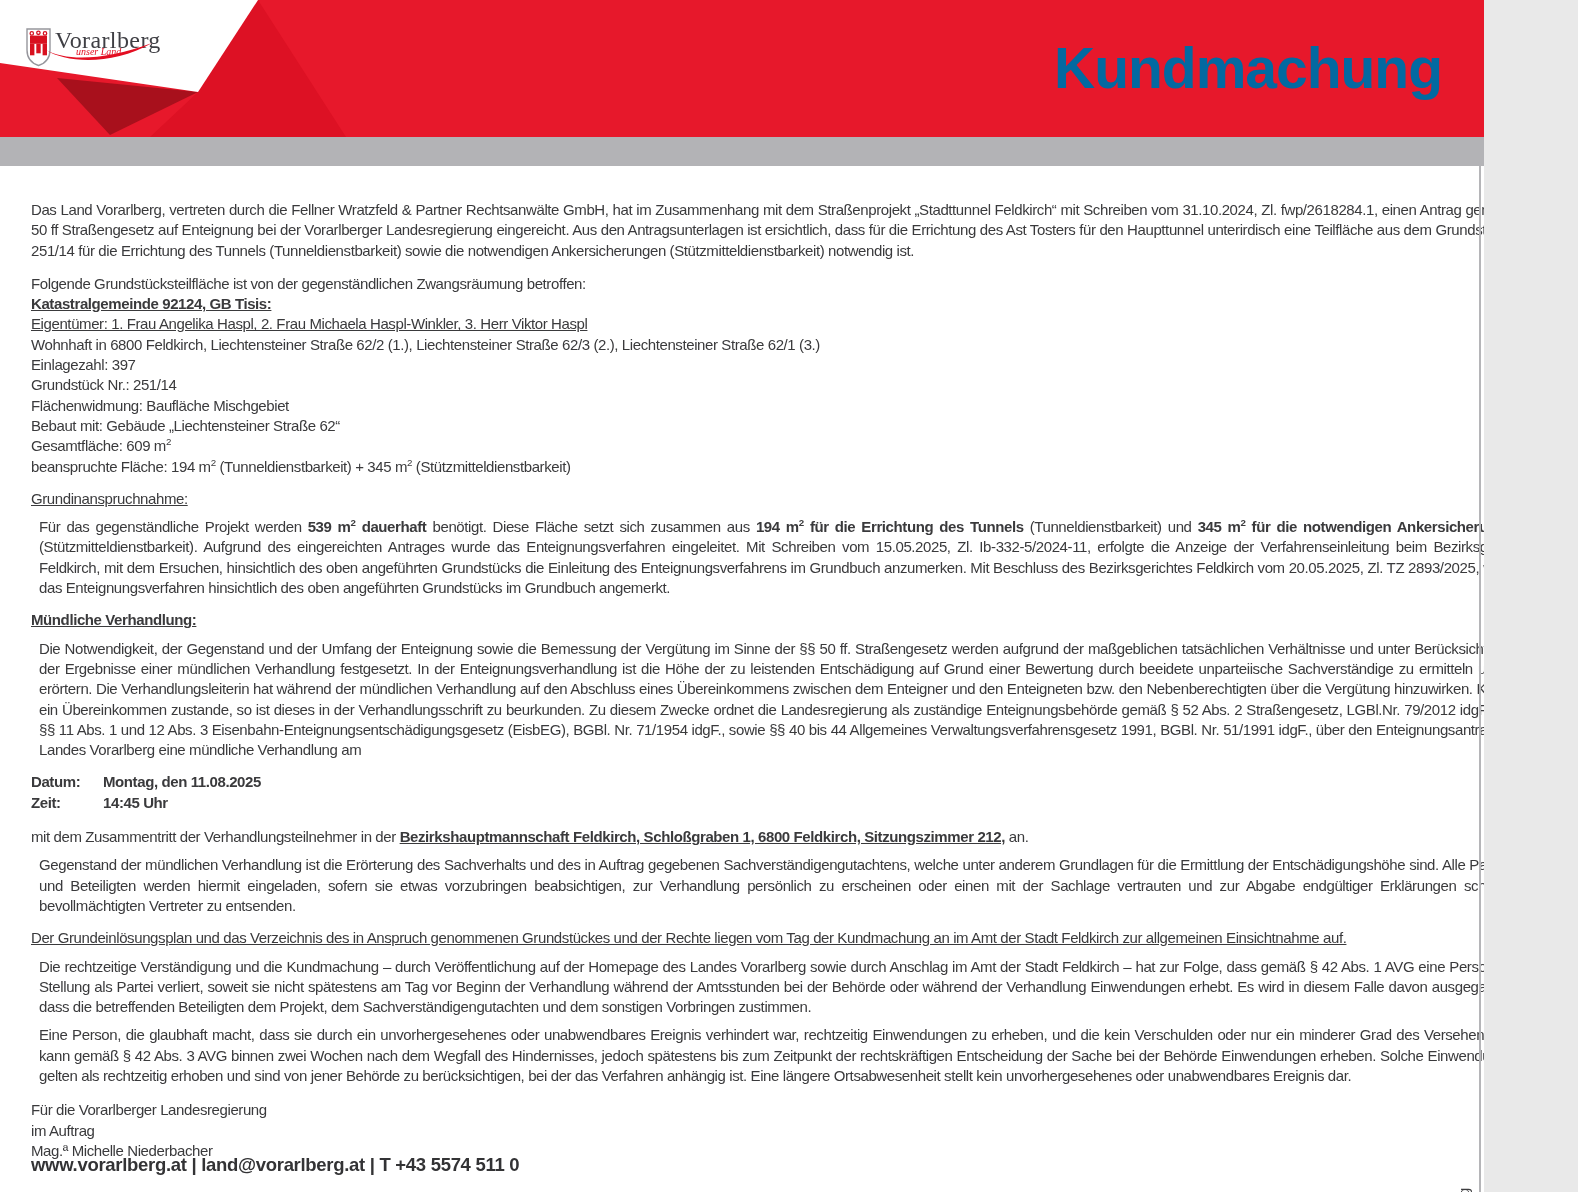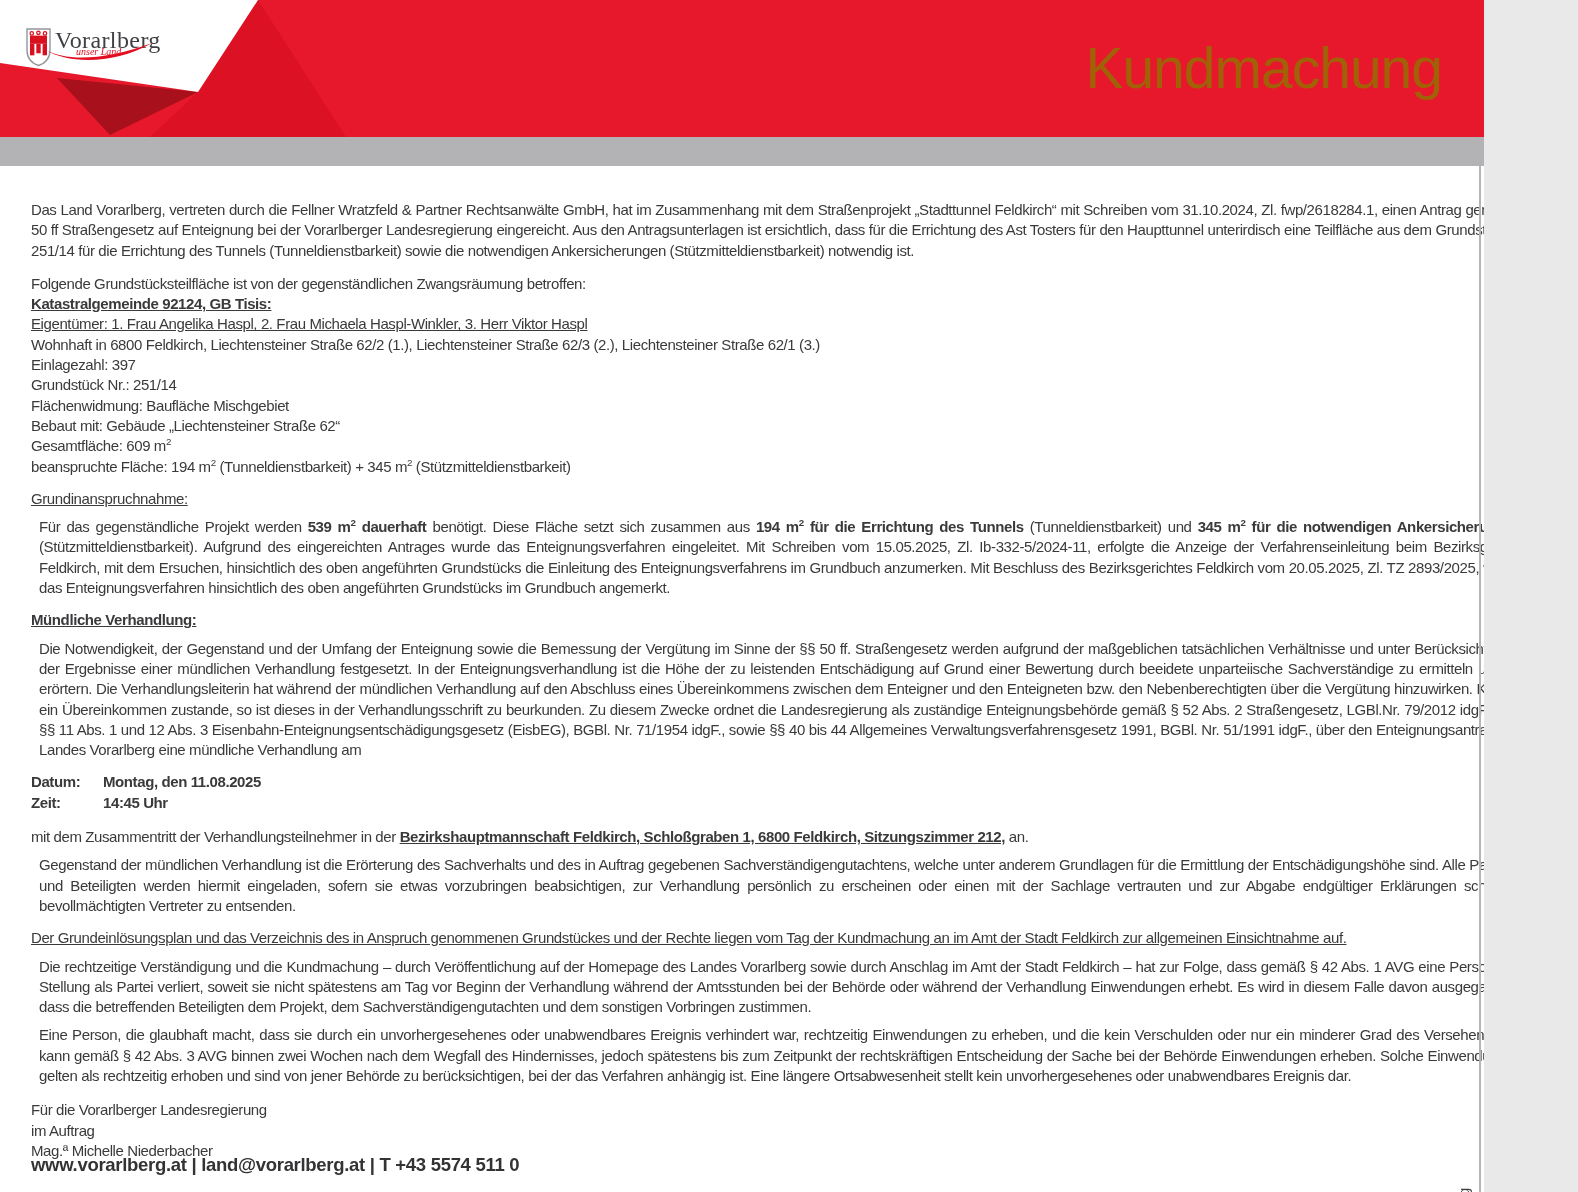--- a/index.html
+++ b/index.html
@@ -6,21 +6,21 @@
   .page{
     position:relative;width:1484px;height:1192px;background:#ffffff;
     font-family:"Liberation Sans",sans-serif;color:#3a3a3c;overflow:hidden;
   }
   
   .band-red{position:absolute;top:0;left:0;width:1576px;height:137px;background:#e7182b;}
   .band-gray{position:absolute;top:137px;left:0;width:1576px;height:29px;background:#b3b3b6;}
   .logo-svg{position:absolute;top:0;left:0;}
   .page-title{
     position:absolute;top:40px;right:42px;
-    font-size:57px;font-weight:400;color:#a16207;letter-spacing:-1px;line-height:1;
+    font-size:57px;font-weight:700;color:#0369a1;letter-spacing:-1px;line-height:1;
   }
   
   .content{
     position:absolute;left:31px;top:200px;width:1499px;
     font-size:15px;line-height:20.3px;letter-spacing:-0.4px;
   }
   .para{text-align:justify;margin:0 0 13px 0;}
   .block{margin:0 0 12px 0;}
   .line{white-space:nowrap;}
   .heading-underline{text-decoration:underline;}

